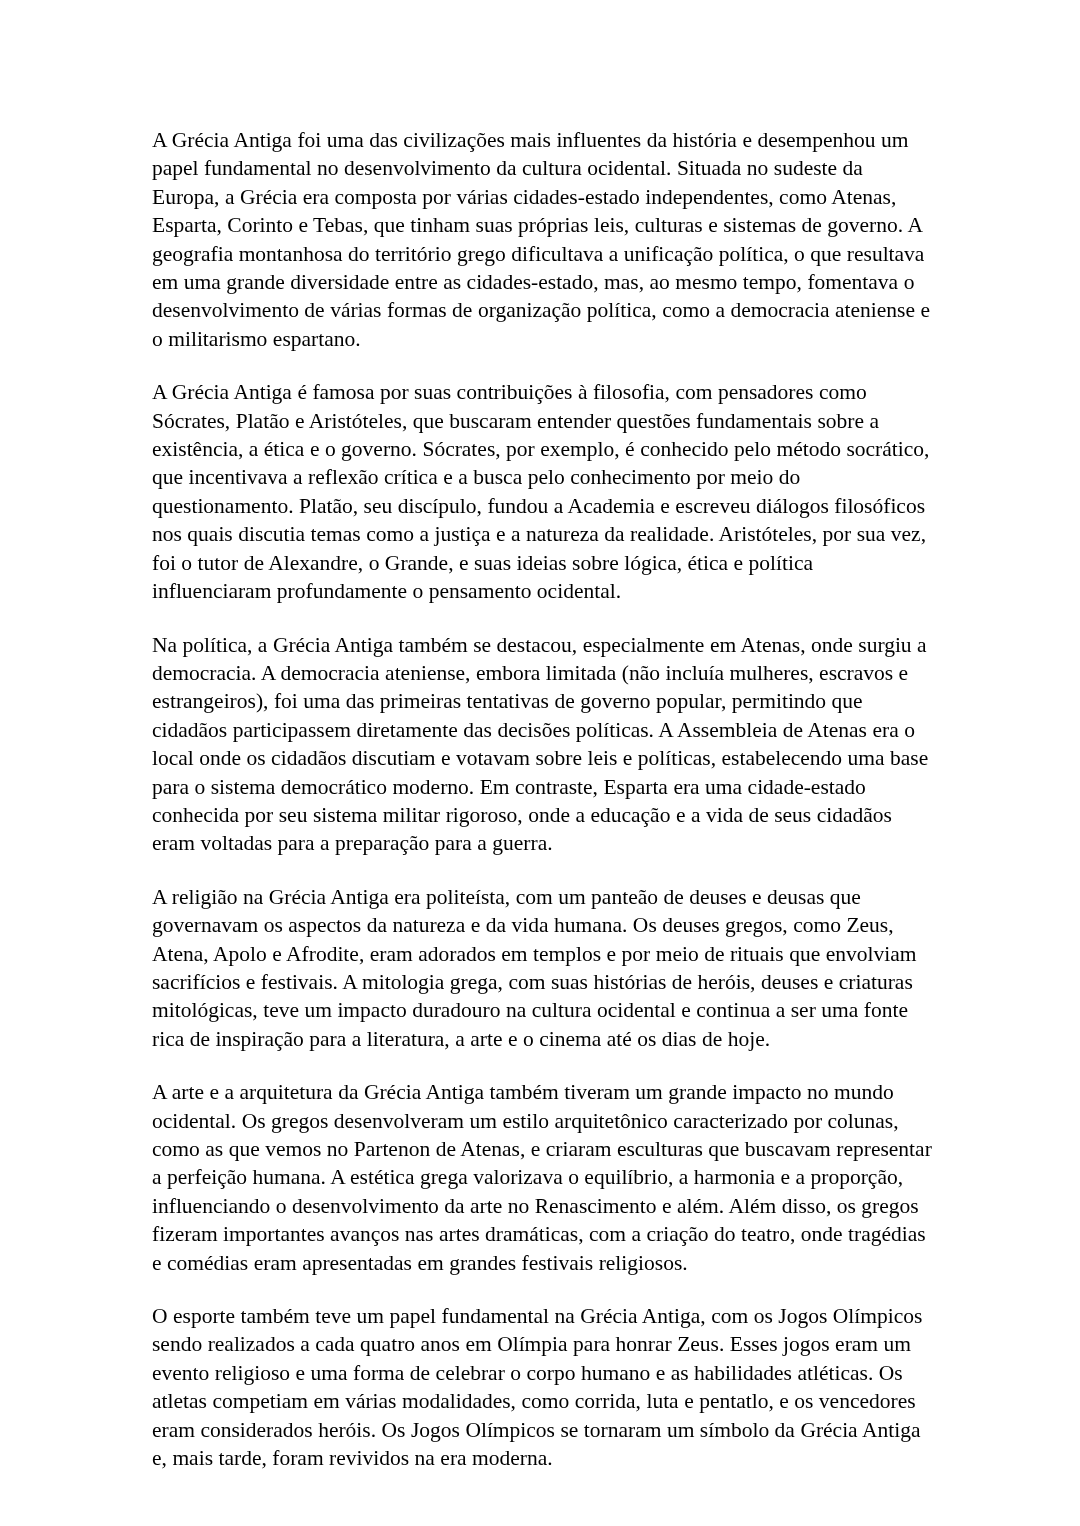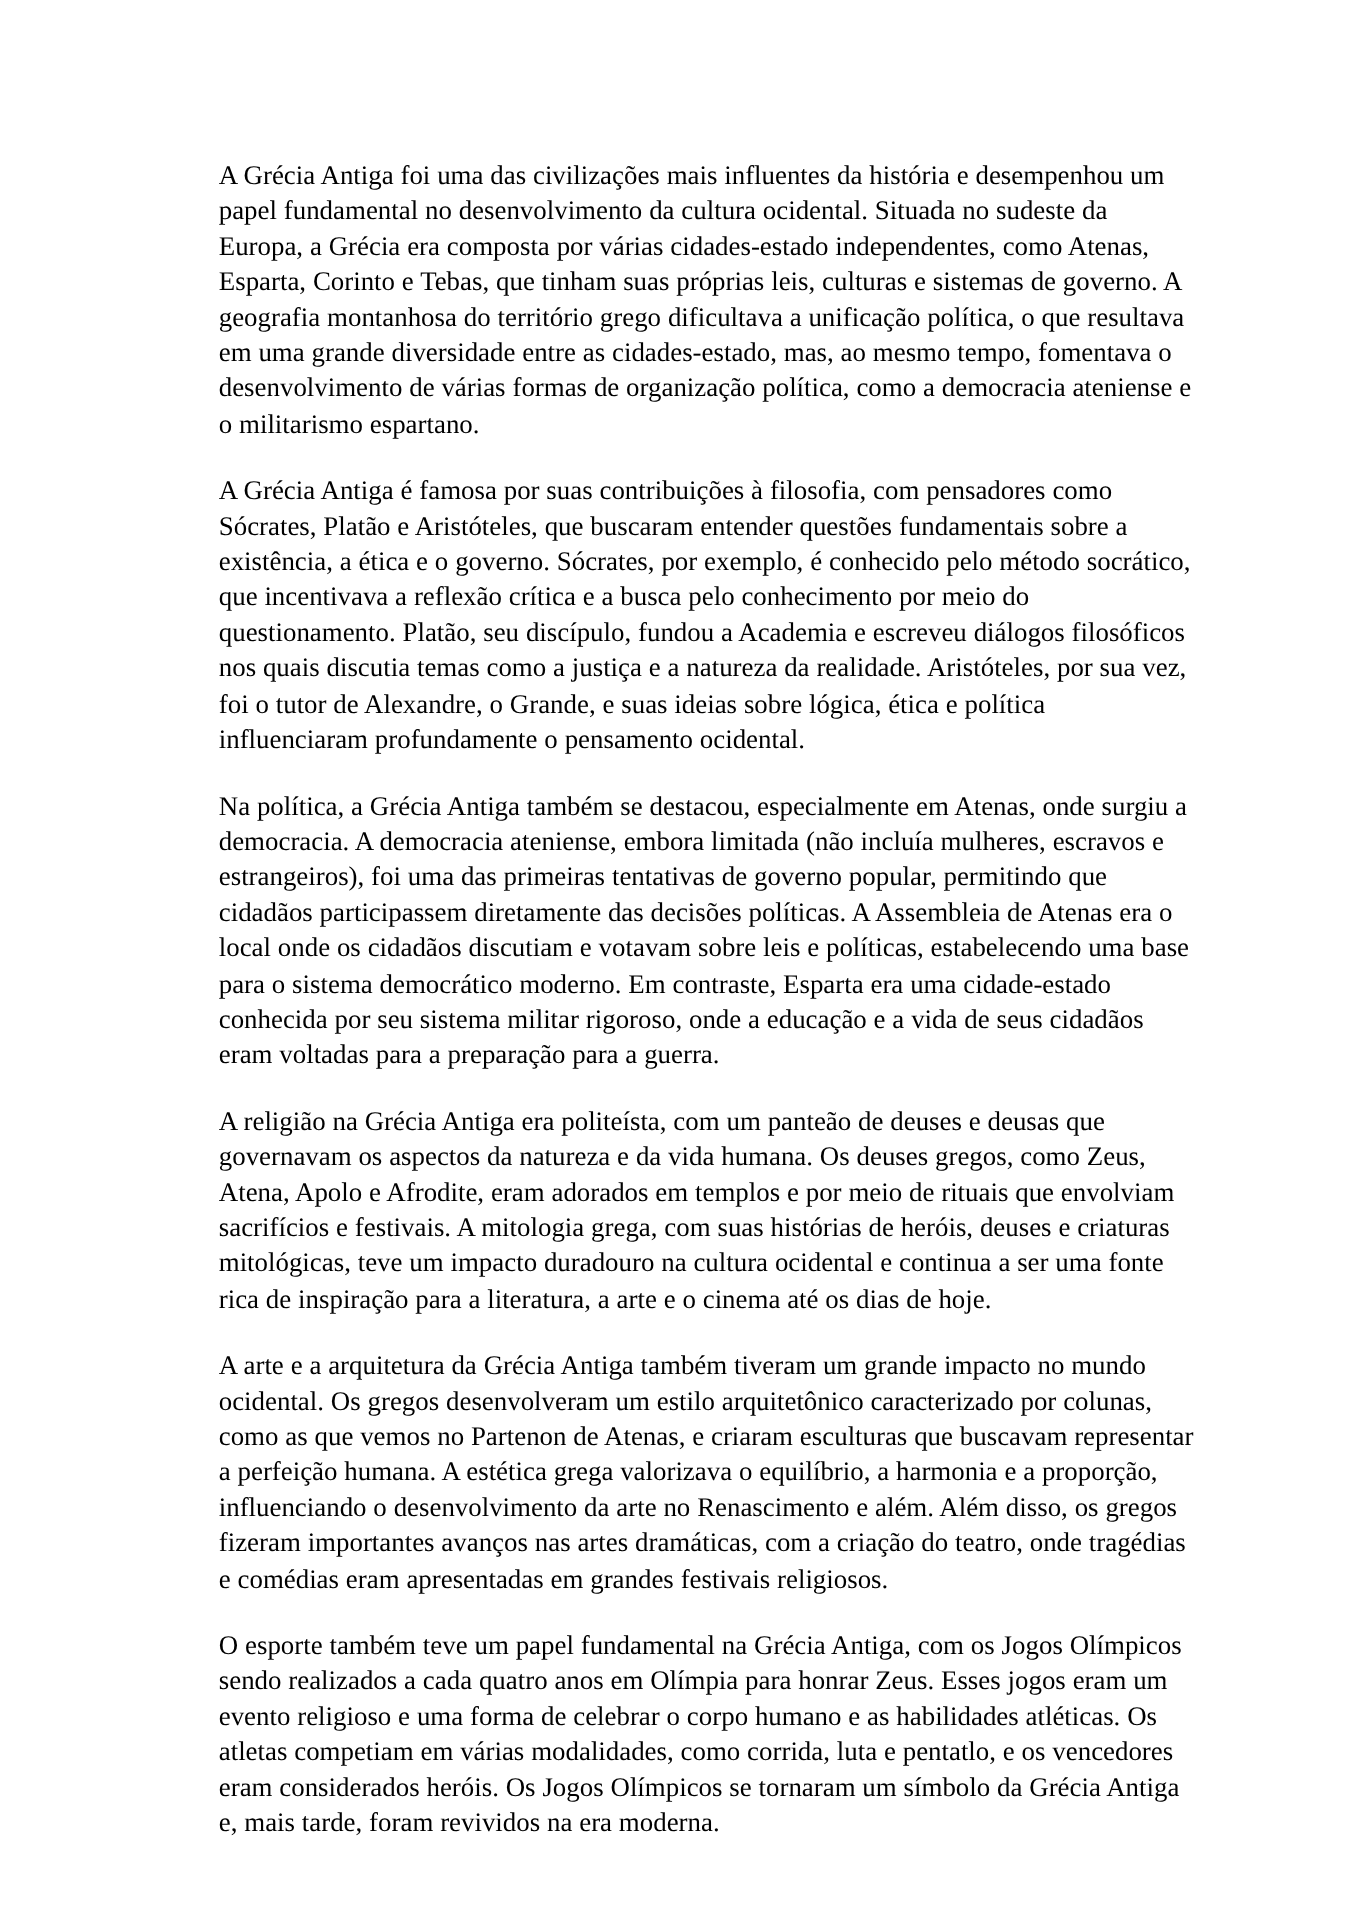--- a/index.html
+++ b/index.html
@@ -17,21 +17,20 @@
     margin: 0 auto;
     overflow: hidden;
     box-sizing: border-box;
   }
 
   .doc-body {
     position: absolute;
     left: 152px;
     top: 126px;
     width: 780px;
-    margin-left: 23px;
   }
 
   .paragraph {
     font-family: "Liberation Serif", "DejaVu Serif", serif;
     font-size: 21.5px;
     line-height: 28.4px;
     color: #000000;
     text-align: left;
     margin: 0 0 25px 0;
     letter-spacing: 0.0px;

